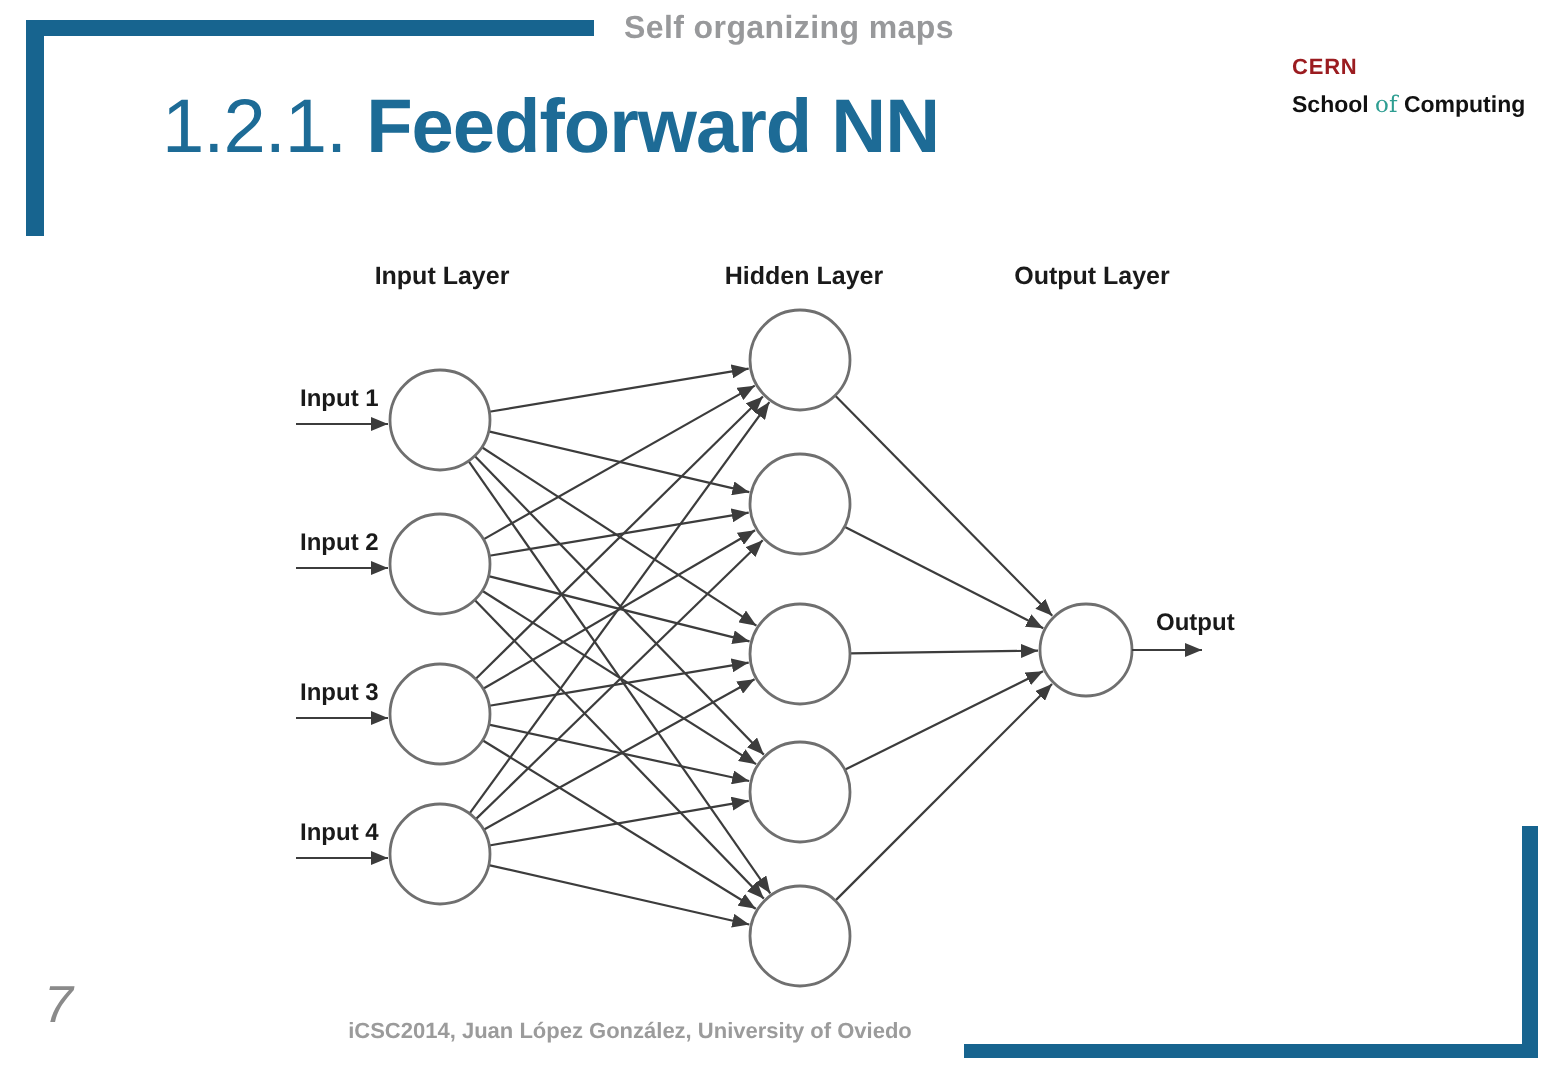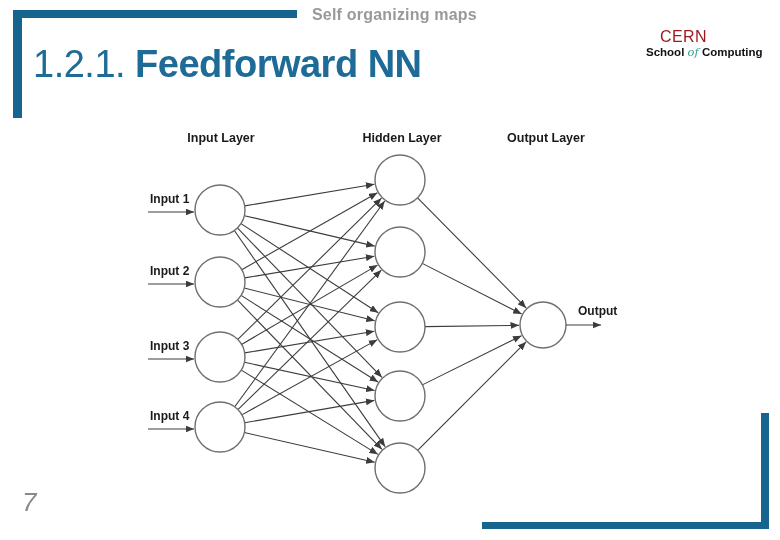--- a/index.html
+++ b/index.html
@@ -19,30 +19,30 @@
     color:#98999b;letter-spacing:.2px;
   }
   
   .logo{position:absolute;left:644px;top:2px;width:130px;height:60px;}
   .logo-glyphs{position:absolute;left:16px;top:0;white-space:nowrap;
     font-family:"DejaVu Serif",serif;font-style:italic;font-weight:bold;line-height:1;}
   .logo-i{color:var(--logo-red,#9B1C20);font-size:25px;vertical-align:12px;}
   .logo-c1{color:var(--logo-teal,#2E9E92);font-size:31px;margin-left:-2px;vertical-align:6px;}
   .logo-s{color:var(--logo-teal,#2E9E92);font-size:42px;margin-left:-7px;}
   .logo-c2{color:var(--logo-teal,#2E9E92);font-size:31px;margin-left:-8px;vertical-align:6px;}
-  .logo-cern{position:absolute;left:16px;top:26px;font-size:16px;font-weight:normal;
+  .logo-cern{position:absolute;left:2px;top:26px;font-size:11px;font-weight:bold;
     color:var(--logo-red,#9B1C20);letter-spacing:.4px;}
   .logo-school{position:absolute;left:2px;top:43px;font-size:11.5px;font-weight:bold;
     color:#111;white-space:nowrap;}
   .logo-of{color:var(--logo-teal,#2E9E92);font-family:"DejaVu Serif",serif;
-    font-style:italic;font-weight:normal;text-align:center;}
+    font-weight:normal;text-align:center;}
   
   .title{position:absolute;left:33px;top:44px;font-size:38px;line-height:1.1;
     color:var(--title-color,#1D6B96);white-space:nowrap;letter-spacing:-.5px;}
-  .title .num{font-weight:normal;margin-right:10px;}
+  .title .num{font-weight:normal;margin-right:10px;margin-left:48px;}
   .title .name{font-weight:bold;}
   
   .nn-svg{position:absolute;left:0;top:0;}
   
   .page-num{position:absolute;left:22px;top:487px;font-size:26px;font-style:italic;
     color:#8a8a8a;}
   .credit{position:absolute;left:160px;top:510px;width:310px;text-align:center;
     font-size:11px;font-weight:bold;color:#9b9b9b;}
 </style>
 </head>
@@ -120,14 +120,15 @@
       <line x1="148" y1="284" x2="194" y2="284" stroke="#3C3C3C" stroke-width="1.1" marker-end="url(#ah)"></line>
       <text x="150" y="350" text-anchor="start" fill="#1A1A1A" font-family="&quot;Liberation Sans&quot;,sans-serif" font-size="12" font-weight="600">Input 3</text>
       <line x1="148" y1="359" x2="194" y2="359" stroke="#3C3C3C" stroke-width="1.1" marker-end="url(#ah)"></line>
       <text x="150" y="420" text-anchor="start" fill="#1A1A1A" font-family="&quot;Liberation Sans&quot;,sans-serif" font-size="12" font-weight="600">Input 4</text>
       <line x1="148" y1="429" x2="194" y2="429" stroke="#3C3C3C" stroke-width="1.1" marker-end="url(#ah)"></line>
       <text x="578" y="315" text-anchor="start" fill="#1A1A1A" font-family="&quot;Liberation Sans&quot;,sans-serif" font-size="12" font-weight="600">Output</text>
       <line x1="566" y1="325" x2="601" y2="325" stroke="#3C3C3C" stroke-width="1.1" marker-end="url(#ah)"></line>
     </svg>
 
   <div class="page-num">7</div>
+  <div class="credit">iCSC2014, Juan López González, University of Oviedo</div>
 
 </div>
 
 </body></html>

